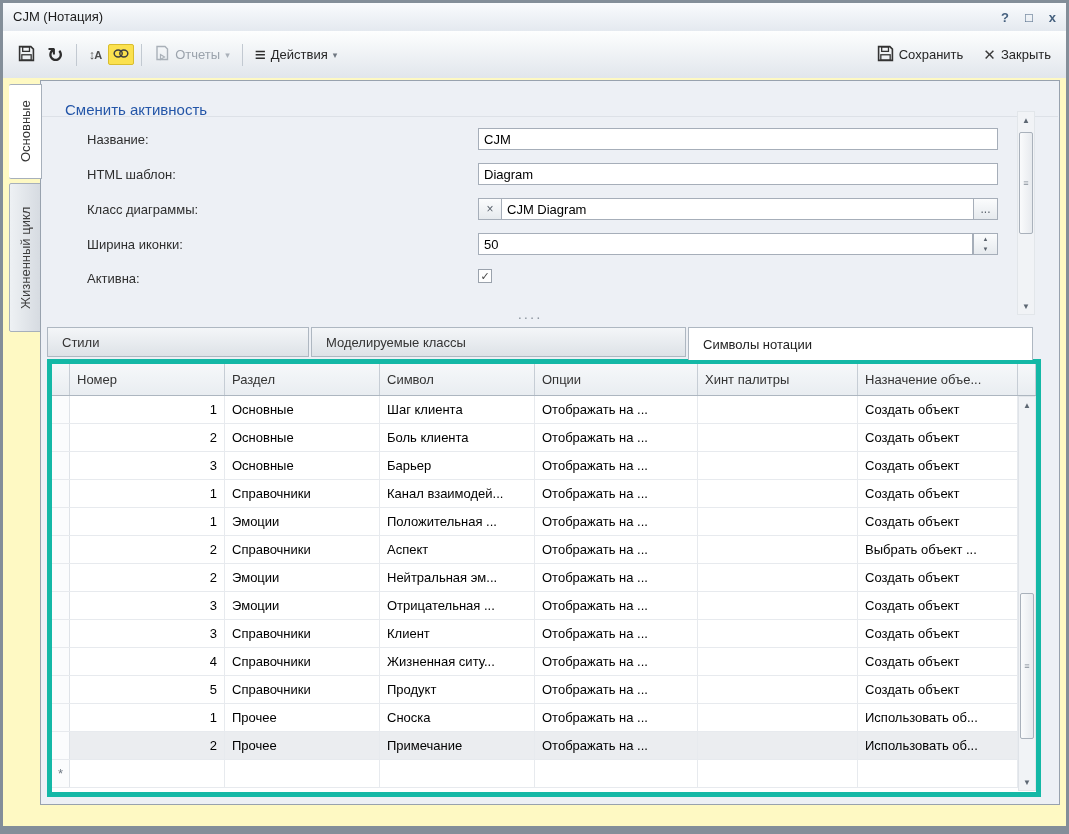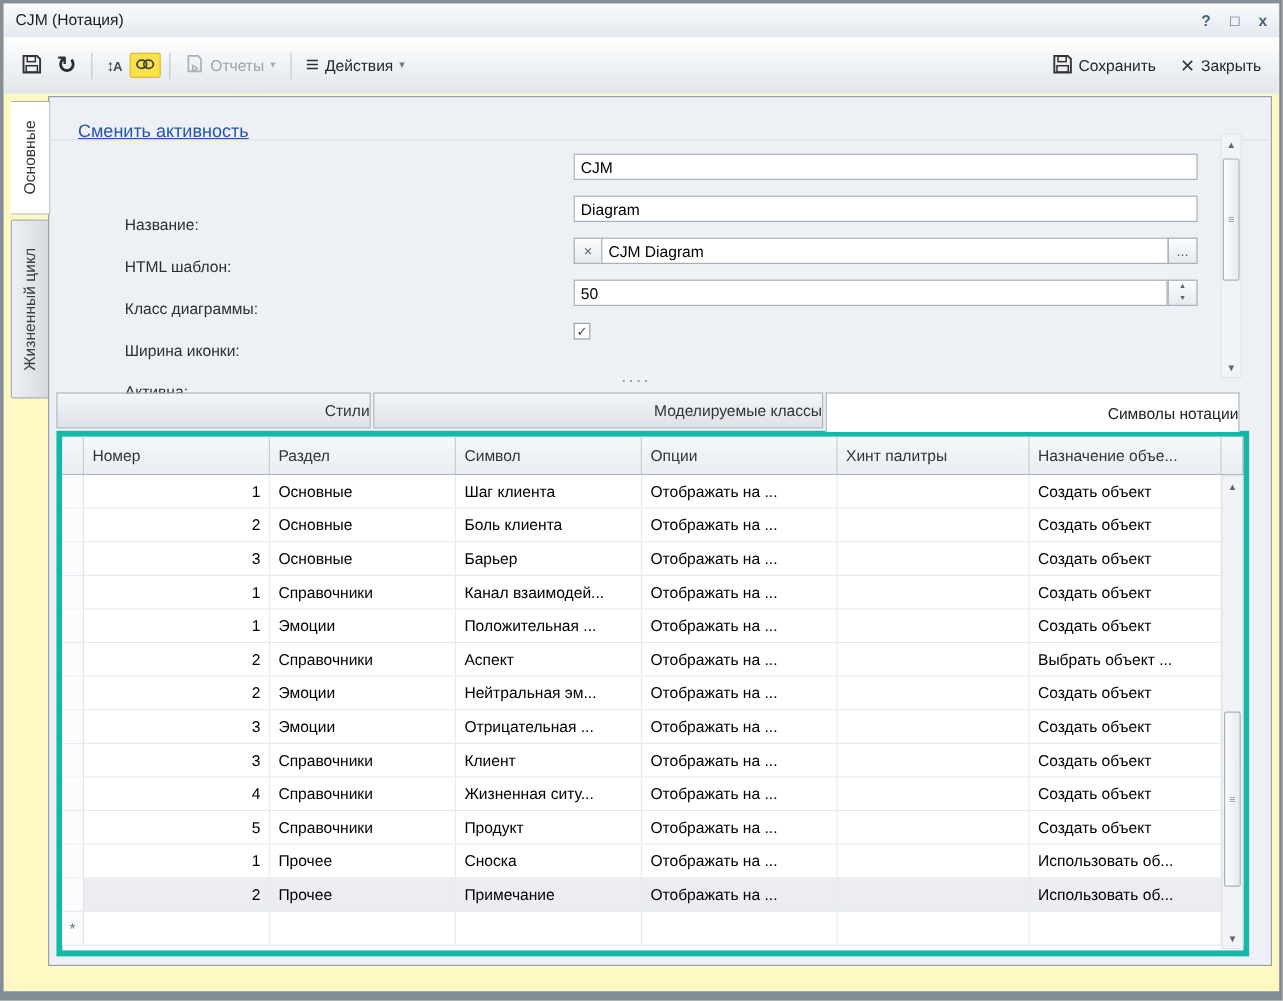--- a/index.html
+++ b/index.html
@@ -44,21 +44,21 @@
     border:1px solid #a7b0bb; border-radius:0 2px 2px 0; }
   .side-tab.active{ background:#fff; border-right:none; width:33px; z-index:3; }
   .side-tab.inactive{ background:linear-gradient(to left,#eef1f4,#d6dbe1); color:#3c3c3c; }
   .panel{ position:absolute; left:32px; top:0; right:0; bottom:0;
     background:#edf0f5; border:1px solid #98a2ae; z-index:2; }
   
   .link-row{ position:absolute; left:24px; top:20px; font-size:15px;text-decoration:underline; }
   .activity-link{ color:#2456a8; text-decoration:underline; cursor:pointer; }
   .link-sep{ position:absolute; left:1px; right:1px; top:35px; height:1px; background:#dde1e7; }
   
-  .frm-label{ position:absolute; left:63px; font-size:13px; color:#2e2e2e;margin-top:48px; }
+  .frm-label{ position:absolute; left:46px; font-size:13px; color:#2e2e2e; }
   .frm-input{ position:absolute; left:437px; height:22px; background:#fff;
     border:1px solid #a6aeb9; font-size:13px; color:#000; padding:0 5px;
     font-family:"Liberation Sans","DejaVu Sans",sans-serif; }
   .btn-small{ position:absolute; height:22px; background:linear-gradient(#fbfcfd,#e6eaee);
     border:1px solid #a6aeb9; display:flex; align-items:center; justify-content:center;
     font-size:12px; color:#5a626c; cursor:pointer; }
   .spinner{ position:absolute; height:22px; width:25px; border:1px solid #a6aeb9;
     background:linear-gradient(#fbfcfd,#e6eaee); display:flex; flex-direction:column; }
   .spinner span{ flex:1; display:flex; align-items:center; justify-content:center;
     font-size:6px; color:#5a626c; cursor:pointer; }
@@ -72,21 +72,21 @@
   .sb .arr.top{ top:0; } .sb .arr.bot{ bottom:0; }
   .sb .thumb{ position:absolute; left:1px; right:1px; border:1px solid #a9b1bb; border-radius:2px;
     background:linear-gradient(90deg,#fafbfc,#e7eaee); display:flex; align-items:center;
     justify-content:center; font-size:9px; color:#848d98; cursor:grab; }
   
   .splitter-dots{ position:absolute; top:228px; left:0; right:40px; text-align:center;
     font-size:15px; letter-spacing:2px; color:#8f97a1; line-height:10px; cursor:row-resize; }
   
   .btab{ position:absolute; top:246px; height:30px; font-size:13px; color:#333;
     display:flex; align-items:center; padding-left:14px;
-    background:linear-gradient(#f4f6f8,#dde2e7); border:1px solid #aeb7c1; cursor:pointer;justify-content:flex-end; }
+    background:linear-gradient(#f4f6f8,#dde2e7); border:1px solid #aeb7c1; cursor:pointer; }
   .btab.active{ background:#fff; height:33px; border-bottom:none; z-index:4; color:#222; }
   
   .grid{ position:absolute; left:6px; top:278px; width:994px; height:438px;
     background:#fff; border:5px solid #14b8a6; }
   .ghead{ display:flex; height:32px; background:linear-gradient(#f6f8fa,#e9edf1);
     border-bottom:1px solid #adb6c0; }
   .ghead .hc{ display:flex; align-items:center; padding:0 7px; font-size:13px; color:#333;
     border-right:1px solid #c6cdd5; overflow:hidden; white-space:nowrap; }
   .trow{ display:flex; height:28px; border-bottom:1px solid #e7eaee; background:#fff; }
   .trow.selected{ background:#ebedf0; }

